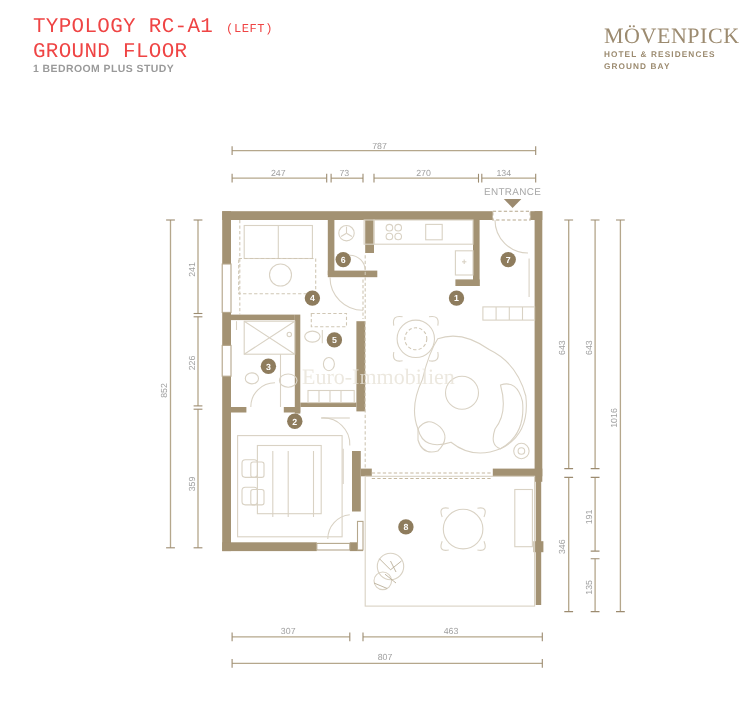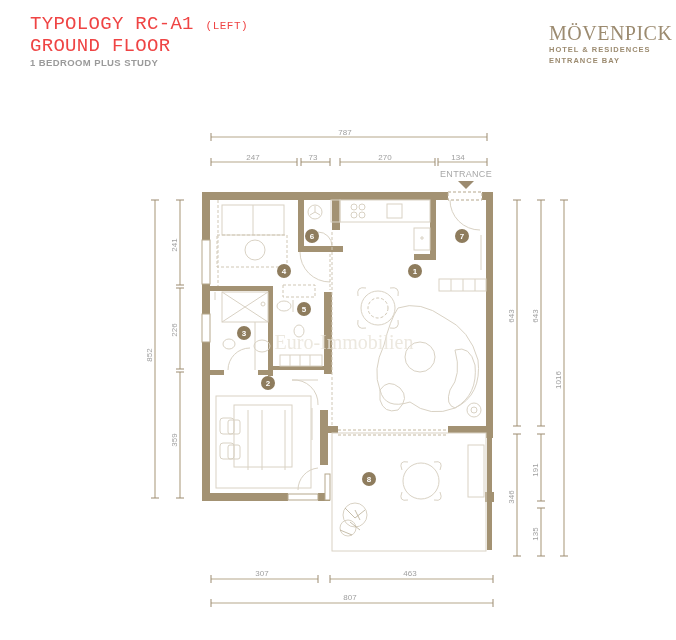--- a/index.html
+++ b/index.html
@@ -21,21 +21,21 @@
 <div class="title">
   <span>TYPOLOGY RC-A1</span>
   <span class="small">(LEFT)</span><br>
   <span>GROUND FLOOR</span>
 </div>
 <div class="subtitle">1 BEDROOM PLUS STUDY</div>
 
 <div class="logo">
   <div class="brand">MÖVENPICK</div>
   <div class="tag">HOTEL &amp; RESIDENCES</div>
-  <div class="tag">ENTRANCE BAY</div>
+  <div class="tag">GROUND BAY</div>
 </div>
 
 <svg class="plan" width="676" height="640" viewBox="0 0 676 640">
   <defs>
     <style>
       .dl { stroke: #b5a78c; stroke-width: 1.2; fill: none; }
       .tk { stroke: #9c8b70; stroke-width: 1; }
       .wall { fill: #a39273; }
       .fur { stroke: #d9d2c4; stroke-width: 1; fill: none; }
       .furd { stroke: #d0c7b5; stroke-width: 1; fill: none; stroke-dasharray: 3 2; }

